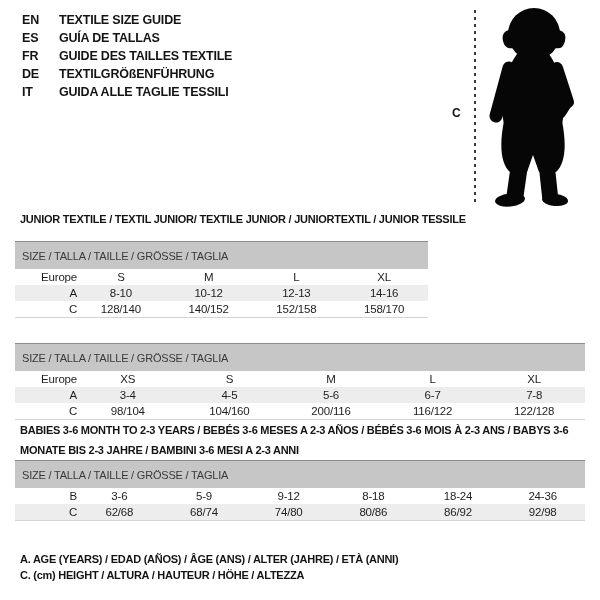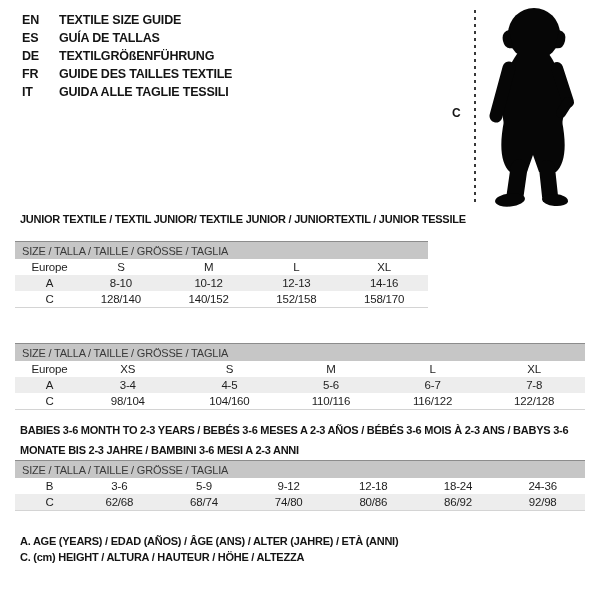--- a/index.html
+++ b/index.html
@@ -27,50 +27,50 @@
   table.size-table{
     position:absolute;border-collapse:collapse;table-layout:fixed;
     font-size:11.5px;color:#1e1e1e;border-bottom:1px solid #d4d4d4;letter-spacing:-0.2px;
   }
   #tbl1{left:15px;top:241px;width:413px;}
   #tbl2{left:15px;top:343px;width:570px;}
   #tbl3{left:15px;top:460px;width:570px;}
   col.c-lbl{width:62px;}
   table.size-table thead th{
     background:#c6c6c6;border-top:1px solid #8c8c8c;color:#3a3a3a;
-    font-weight:400;text-align:left;padding:0 0 0 7px;height:17px;font-size:11px;
+    font-weight:400;text-align:left;padding:0 0 0 7px;height:27px;font-size:11px;
   }
   table.size-table tbody td{height:16px;text-align:center;padding:0;font-weight:400;}
-  table.size-table tbody td.lbl{text-align:center;padding-left:7px;}
+  table.size-table tbody td.lbl{text-align:right;padding-left:7px;}
   table.size-table tbody tr:nth-child(even){background:#ededed;}
   
-  .footnotes{position:absolute;left:20px;top:534px;font-weight:700;font-size:11px;letter-spacing:-0.25px;}
+  .footnotes{position:absolute;left:20px;top:552px;font-weight:700;font-size:11px;letter-spacing:-0.25px;}
   .footnote{height:15.5px;line-height:15.5px;white-space:nowrap;}
 </style>
 </head>
 <body>
 
 <div class="canvas">
 
   <div class="langs">
     <div class="lang-row">
       <span class="lang-code">EN</span>
       <span class="lang-title">TEXTILE SIZE GUIDE</span>
     </div>
     <div class="lang-row">
       <span class="lang-code">ES</span>
       <span class="lang-title">GUÍA DE TALLAS</span>
     </div>
     <div class="lang-row">
+      <span class="lang-code">FR</span>
+      <span class="lang-title">GUIDE DES TAILLES TEXTILE</span>
+    </div>
+    <div class="lang-row">
       <span class="lang-code">DE</span>
       <span class="lang-title">TEXTILGRÖßENFÜHRUNG</span>
-    </div>
-    <div class="lang-row">
-      <span class="lang-code">FR</span>
-      <span class="lang-title">GUIDE DES TAILLES TEXTILE</span>
     </div>
     <div class="lang-row">
       <span class="lang-code">IT</span>
       <span class="lang-title">GUIDA ALLE TAGLIE TESSILI</span>
     </div>
   </div>
 
   <div class="measure-line"></div>
   <div class="measure-label">C</div>
   <svg class="baby" viewBox="0 0 92 202" xmlns="http://www.w3.org/2000/svg">
@@ -157,21 +157,21 @@
         <td>3-4</td>
         <td>4-5</td>
         <td>5-6</td>
         <td>6-7</td>
         <td>7-8</td>
       </tr>
       <tr>
         <td class="lbl">C</td>
         <td>98/104</td>
         <td>104/160</td>
-        <td>110/116</td>
+        <td>200/116</td>
         <td>116/122</td>
         <td>122/128</td>
       </tr>
     </tbody>
   </table>
 
   <div class="sec-title t3">BABIES 3-6 MONTH TO 2-3 YEARS / BEBÉS 3-6 MESES A 2-3 AÑOS / BÉBÉS 3-6 MOIS À 2-3 ANS / BABYS 3-6 MONATE BIS 2-3 JAHRE / BAMBINI 3-6 MESI A 2-3 ANNI</div>
   <table class="size-table" id="tbl3">
     <colgroup>
         <col class="c-lbl">
@@ -186,21 +186,21 @@
       <tr>
           <th colspan="7">SIZE / TALLA / TAILLE / GRÖSSE / TAGLIA</th>
         </tr>
     </thead>
     <tbody>
       <tr>
         <td class="lbl">B</td>
         <td>3-6</td>
         <td>5-9</td>
         <td>9-12</td>
-        <td>12-18</td>
+        <td>8-18</td>
         <td>18-24</td>
         <td>24-36</td>
       </tr>
       <tr>
         <td class="lbl">C</td>
         <td>62/68</td>
         <td>68/74</td>
         <td>74/80</td>
         <td>80/86</td>
         <td>86/92</td>

